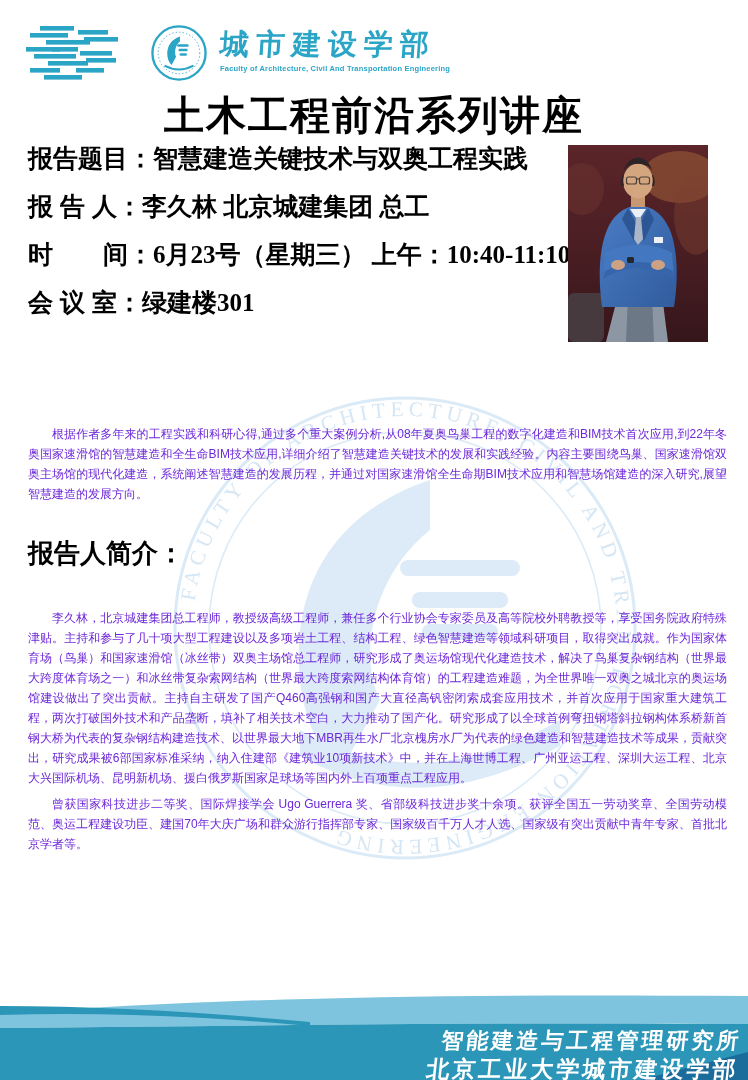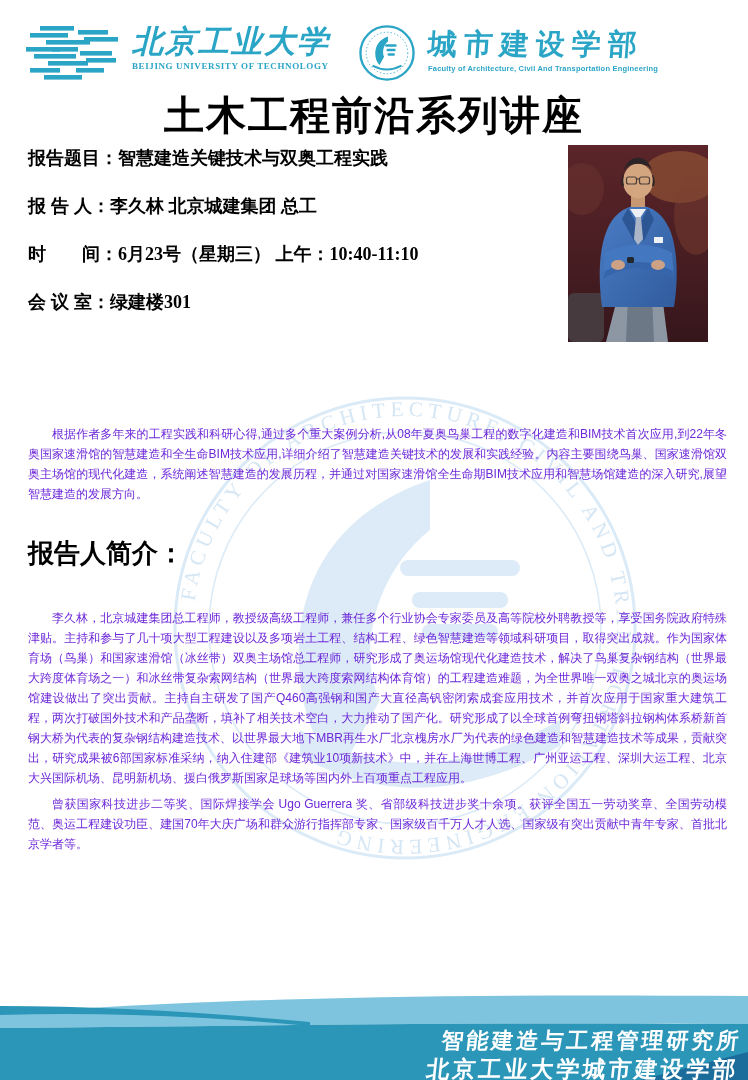--- a/index.html
+++ b/index.html
@@ -17,21 +17,21 @@
   .bjut-en{ font-family:"Liberation Serif", serif; font-weight:bold; font-size:9px; color:#2BA5C6; letter-spacing:0.6px; margin-top:3px; }
   .seal{ width:58px; height:58px; margin-left:28px; flex:0 0 auto; }
   .fac-text{ margin-left:12px; padding-top:4px; }
   .fac-cn{ font-family:"DejaVu Serif", serif; font-weight:bold; font-size:29px; line-height:32px; color:#2BA5C6; letter-spacing:7px; transform:skewX(-4deg); }
   .fac-en{ font-weight:bold; font-size:7.5px; color:#2BA5C6; margin-top:4px; letter-spacing:0.2px; }
   
   .title{ position:absolute; left:0; top:88px; width:748px; text-align:center;
     font-size:40px; font-weight:900; color:#000; letter-spacing:2px; z-index:2; }
   
   .info{ position:absolute; left:28px; top:134px; width:700px; z-index:2; }
-  .info-row{ height:48px; line-height:48px; font-size:18px; font-weight:bold; color:#000; white-space:nowrap; }
+  .info-row{ height:48px; line-height:48px; font-size:25px; font-weight:bold; color:#000; white-space:nowrap; }
   .info-row .num{ font-family:"Liberation Serif", serif; }
   
   .photo{ position:absolute; left:568px; top:145px; width:140px; height:197px; z-index:2; }
   
   .sec-h1{ position:absolute; left:28px; top:392px; font-size:26px; font-weight:900; color:#000; z-index:2; }
   .sec-h2{ position:absolute; left:28px; top:536px; font-size:26px; font-weight:900; color:#000; z-index:2; }
   .para{ font-size:12px; line-height:20px; color:#6d28d9; text-align:justify; text-indent:2em; }
   .abstract{ position:absolute; left:28px; top:424px; width:699px; z-index:2; }
   .bio{ position:absolute; left:28px; top:608px; width:699px; z-index:2; }
   .bio .para + .para{ margin-top:6px; }
@@ -81,24 +81,20 @@
         <rect x="22" y="37" width="40" height="4.6"></rect>
         <rect x="4" y="44" width="30" height="4.6"></rect>
         <rect x="18" y="51" width="38" height="4.6"></rect>
         <rect x="52" y="6" width="30" height="4.6"></rect>
         <rect x="58" y="13" width="34" height="4.6"></rect>
         <rect x="54" y="27" width="32" height="4.6"></rect>
         <rect x="60" y="34" width="30" height="4.6"></rect>
         <rect x="50" y="44" width="28" height="4.6"></rect>
       </g>
     </svg>
-    <div class="bjut-text">
-      <div class="bjut-cn">北京工业大学</div>
-      <div class="bjut-en">BEIJING UNIVERSITY OF TECHNOLOGY</div>
-    </div>
     <svg class="seal" viewBox="0 0 60 60" aria-hidden="true">
       <circle cx="30" cy="30" r="27.5" fill="none" stroke="#2BA5C6" stroke-width="2.4"></circle>
       <circle cx="30" cy="30" r="21.5" fill="none" stroke="#2BA5C6" stroke-width="0.9" stroke-dasharray="1.4,2.2"></circle>
       <g fill="#2BA5C6">
         <path d="M31,13 C22,16 17,23 18,33 C18.4,37 20,40 22.3,42.3 L27,34 C25,30 25.8,22 31,18 Z"></path>
         <rect x="28" y="21" width="12" height="2.6" rx="1.3"></rect>
         <rect x="29.4" y="25.6" width="9.6" height="2.6" rx="1.3"></rect>
         <rect x="30.6" y="30.2" width="7.6" height="2.6" rx="1.3"></rect>
       </g>
       <path d="M15,43 Q30,51 45,43" fill="none" stroke="#2BA5C6" stroke-width="2"></path>

